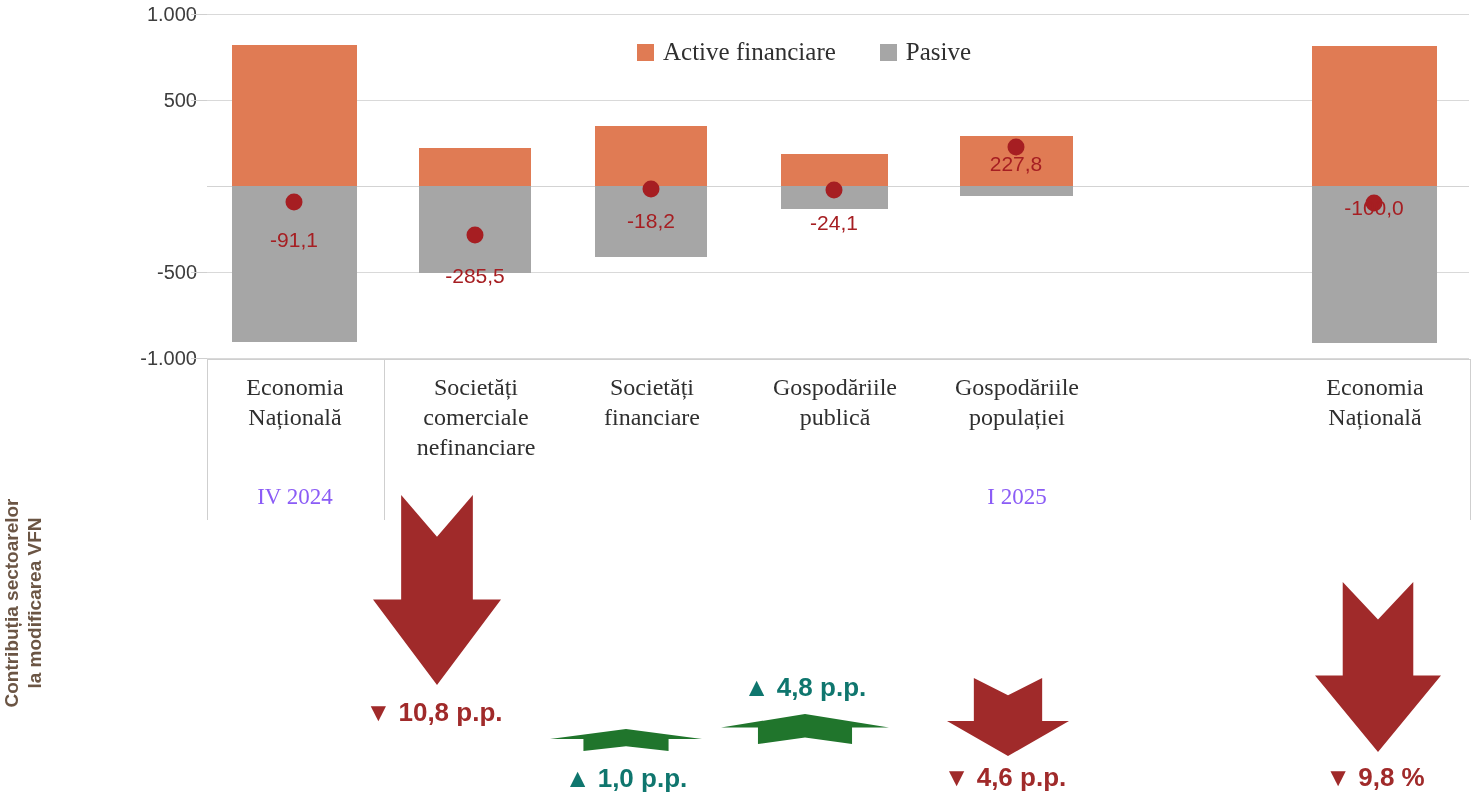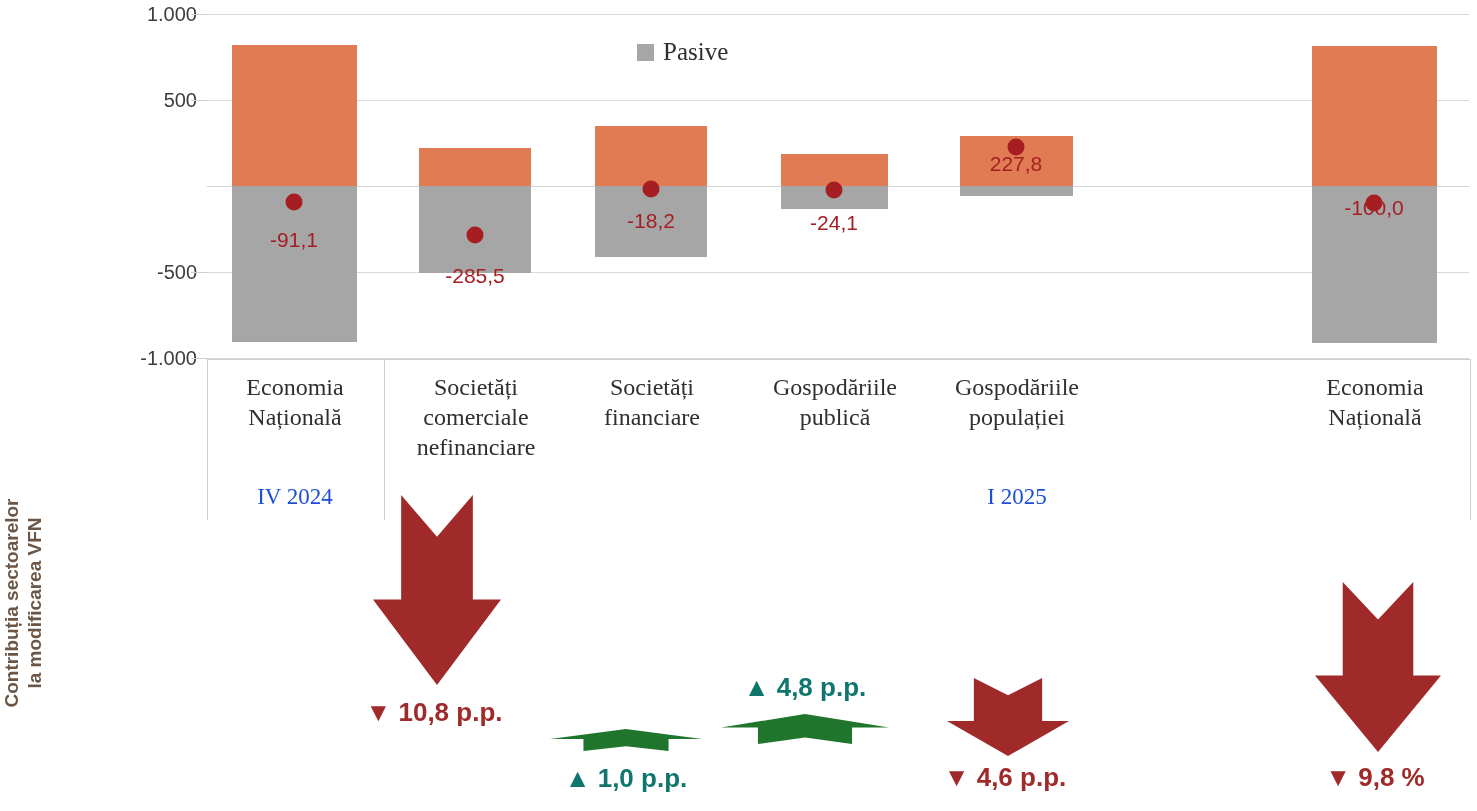--- a/index.html
+++ b/index.html
@@ -110,21 +110,21 @@
     color:#2f2f2f;
     transform:translateX(-50%);
     white-space:pre-line;
   }
   .periodlabel{
     position:absolute;
     top:124px;
     text-align:center;
     font-family:"Liberation Serif", serif;
     font-size:23px;
-    color:#1d4ed8;
+    color:#8b5cf6;
     transform:translateX(-50%);
     white-space:nowrap;
   }
   
   .arrowwrap{ position:absolute; }
   .arrowwrap svg{ display:block; }
   .arrowlabel{
     position:absolute;
     transform:translateX(-50%);
     font-family:"Liberation Sans", sans-serif;
@@ -194,20 +194,24 @@
       <div class="vlabel" style="left: 809px; top: 152px;">227,8</div>
       <div class="bar" style="left: 1104.5px; width: 125px; top: 0px; height: 360px;">
         <div class="asset" style="top: 45.82px; height: 140.18px;"></div>
         <div class="liab" style="top: 186px; height: 156.52px;"></div>
       </div>
       <div class="dot" style="left: 1167px; top: 203.2px;"></div>
       <div class="vlabel" style="left: 1167px; top: 196px;">-100,0</div>
     </div>
 
   <div id="legend">
+      <div class="item">
+        <span class="sw orange" style="background: rgb(224, 123, 84);"></span>
+        <span>Active financiare</span>
+      </div>
       <div class="item">
         <span class="sw grey" style="background: rgb(166, 166, 166);"></span>
         <span>Pasive</span>
       </div>
     </div>
 </div>
 
 <div id="cataxis">
     <div class="divider" style="left: 176px;"></div>
     <div class="catlabel" style="left: 87px;">Economia

